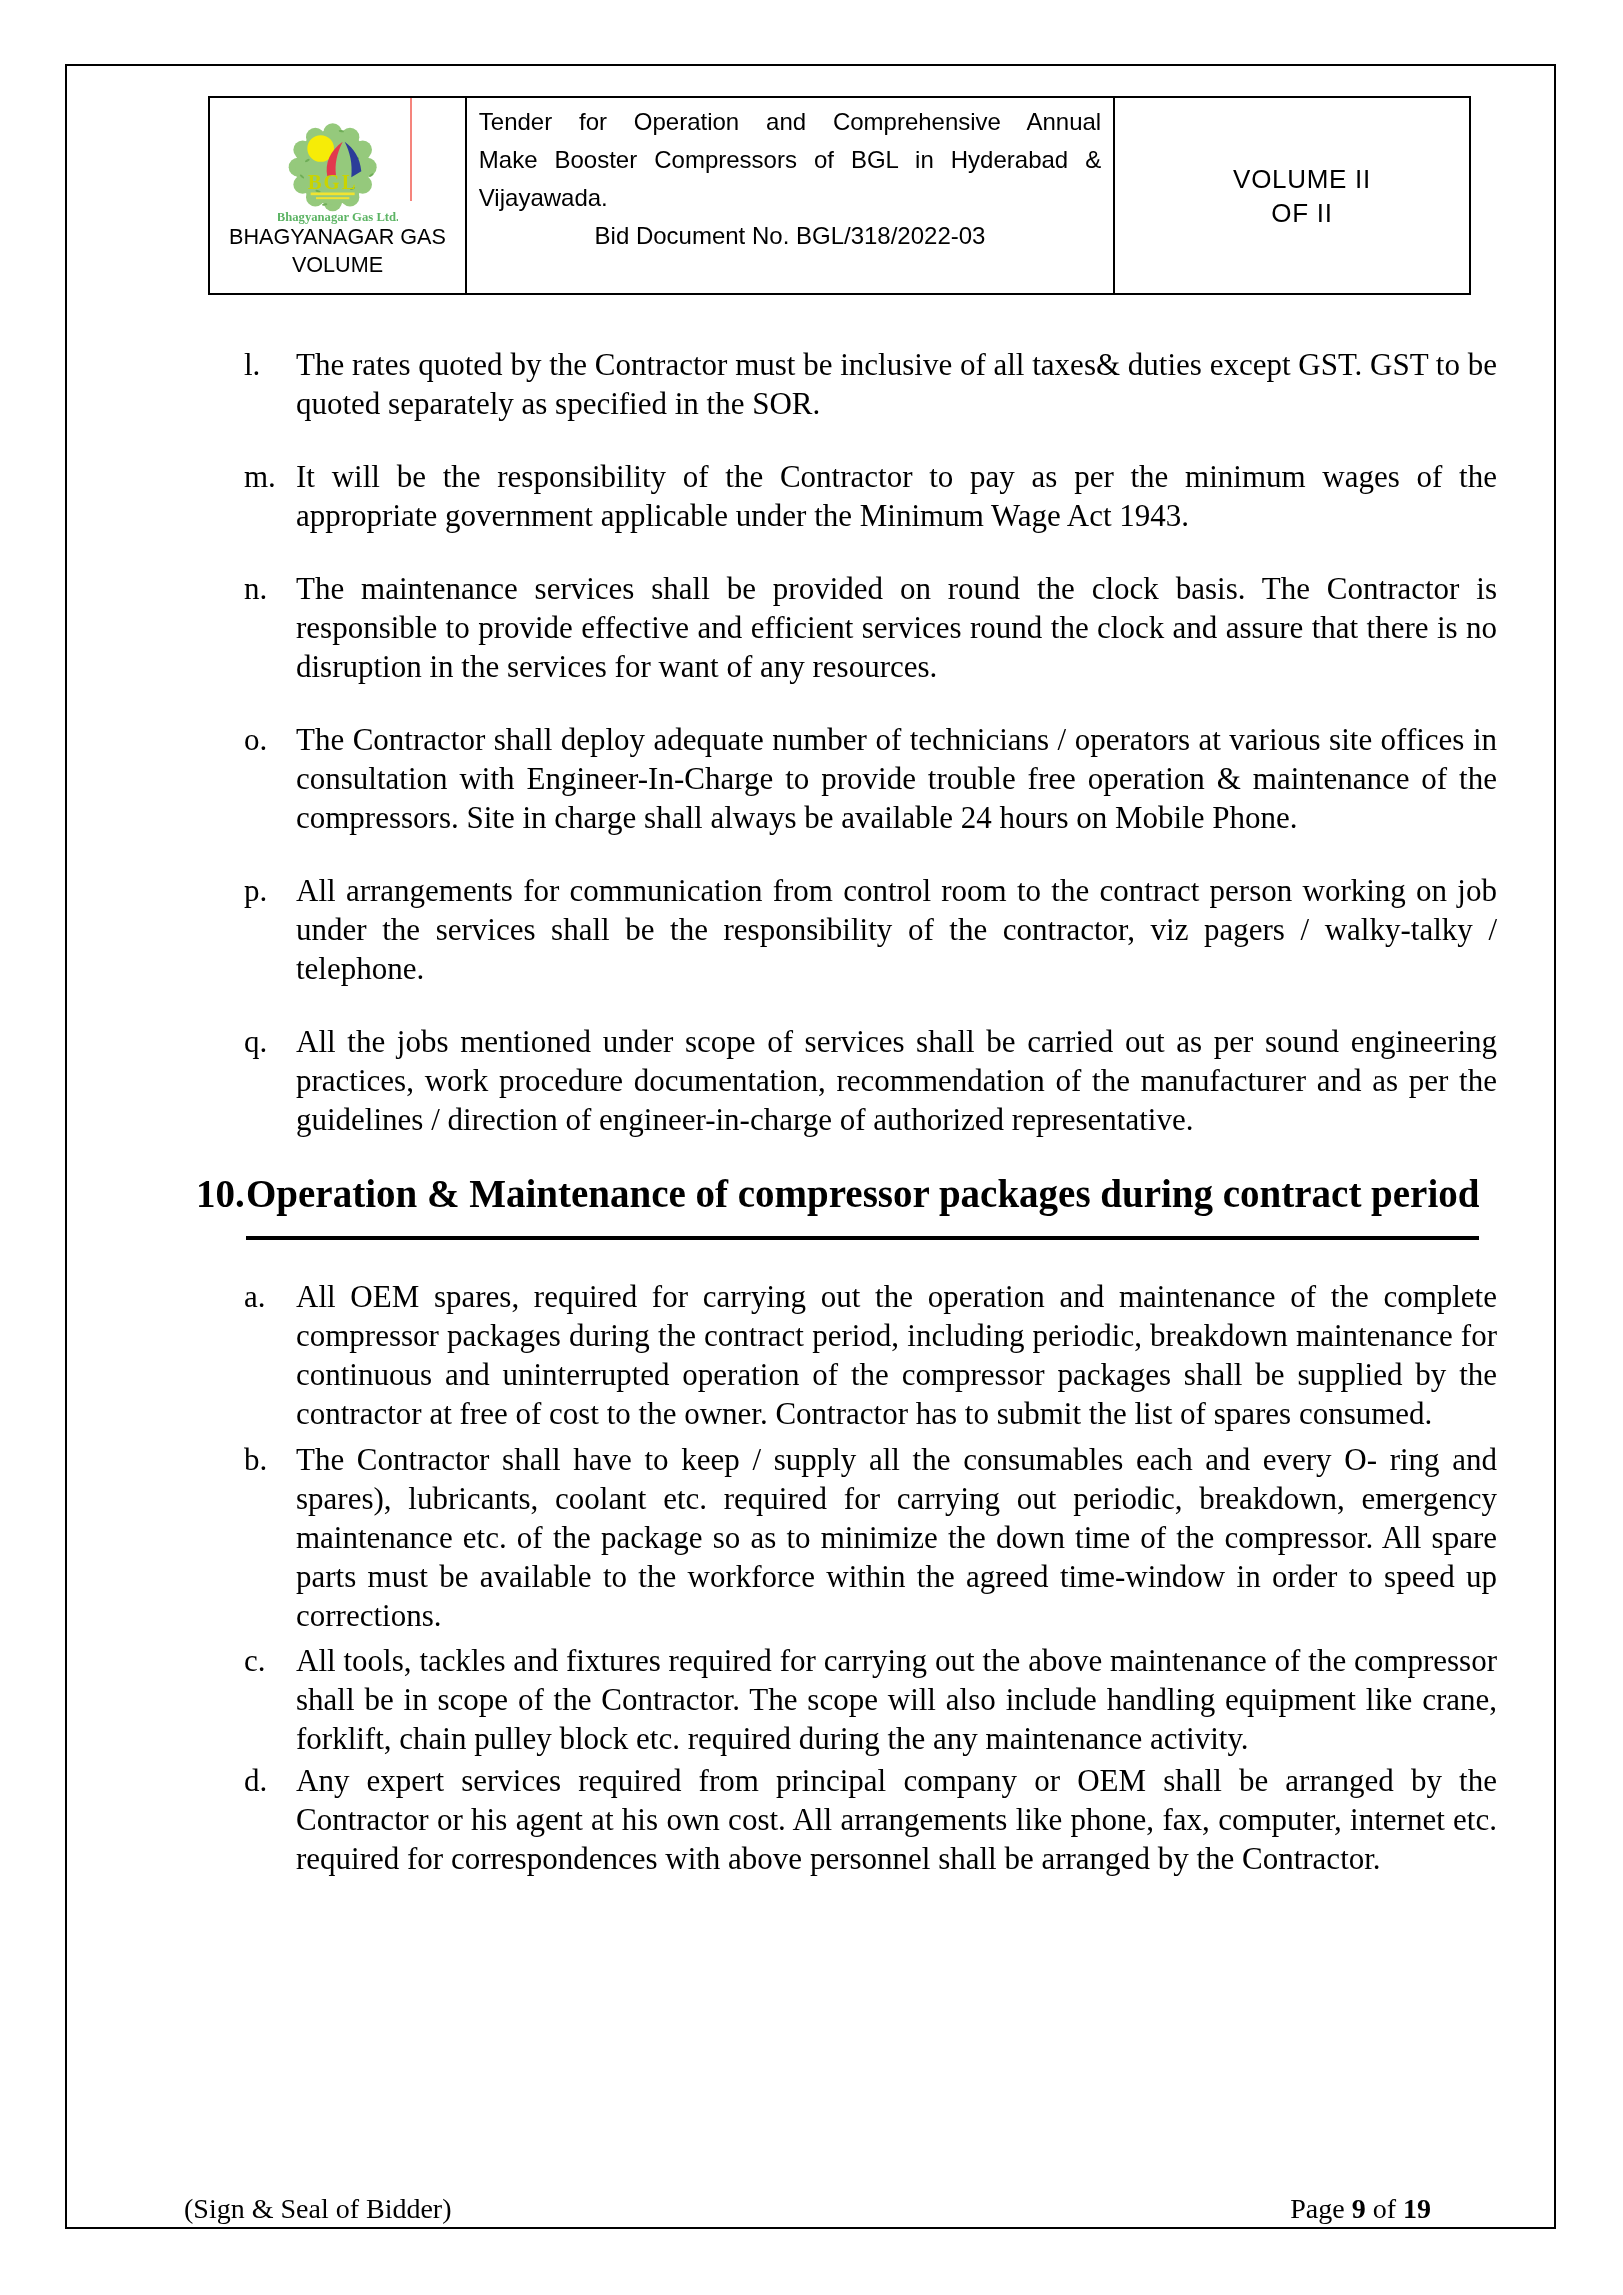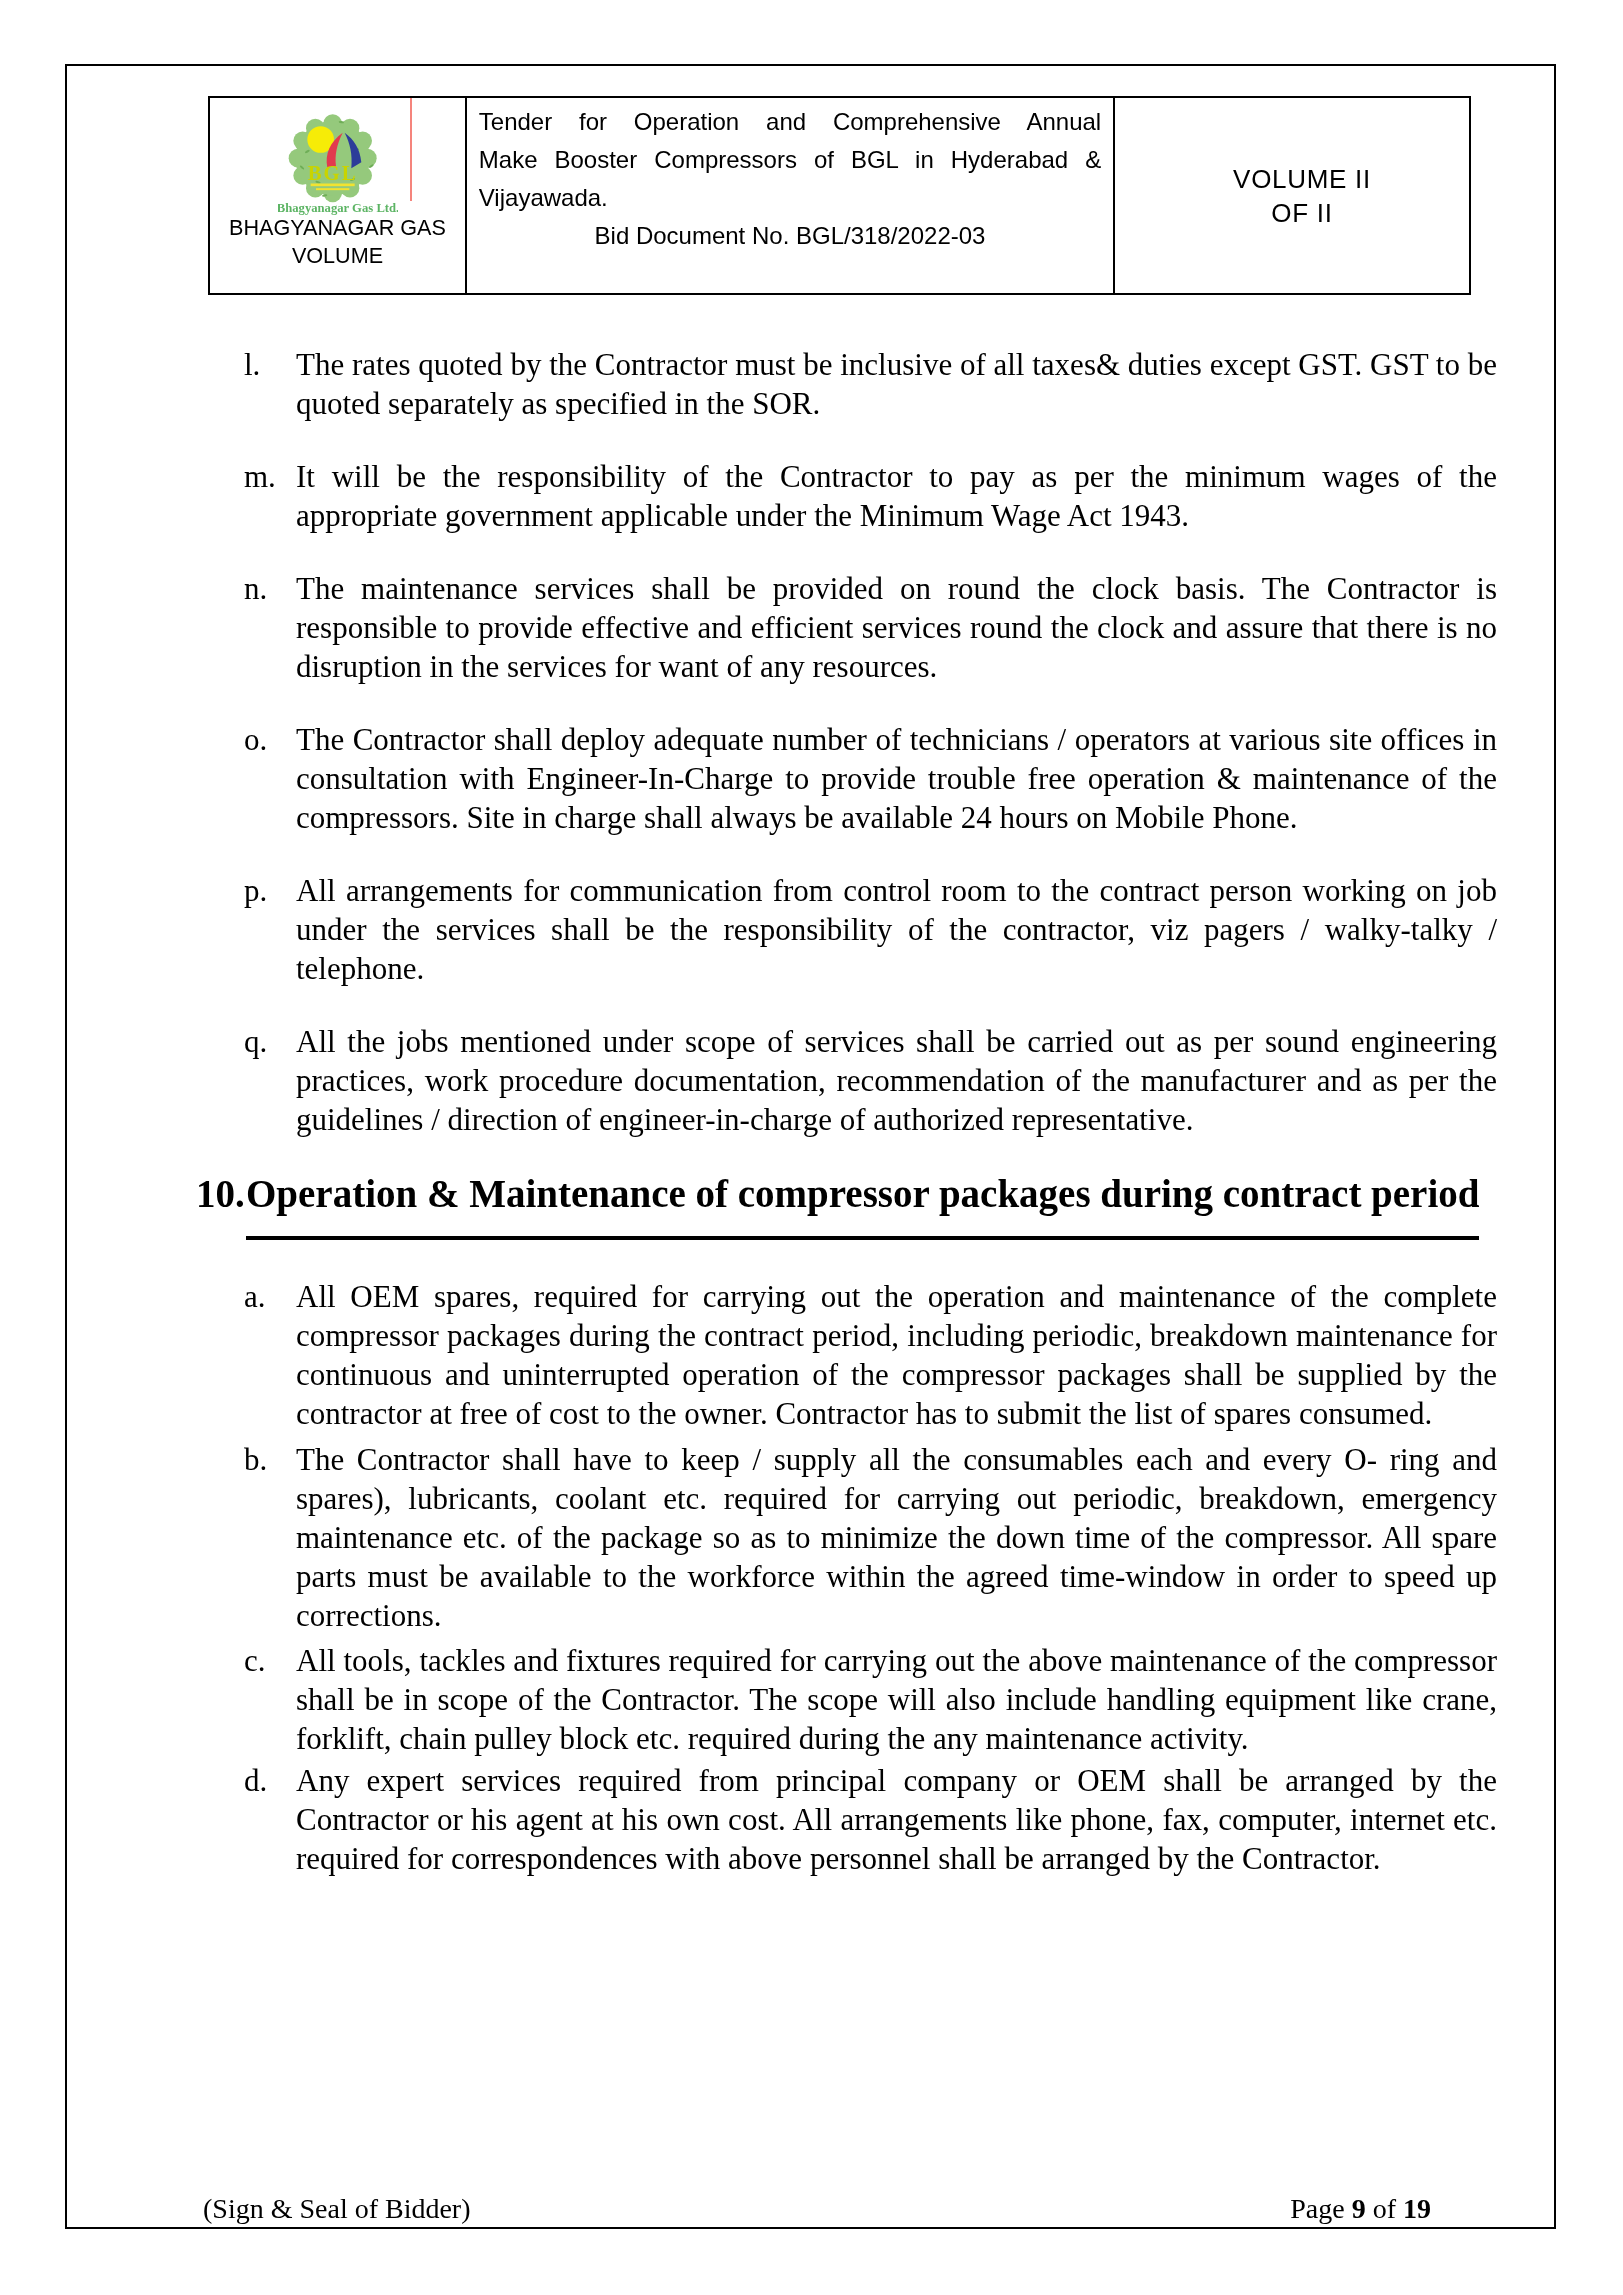--- a/index.html
+++ b/index.html
@@ -5,21 +5,21 @@
   html,body{margin:0;padding:0;background:#ffffff;}
   .page{position:relative;width:1623px;height:2295px;background:#ffffff;overflow:hidden;
         font-family:"Liberation Serif", serif;color:#000;}
   .frame{position:absolute;left:65px;top:64px;width:1487px;height:2161px;border:2.6px solid #000;}
 
   
   .header-table{margin:30px 0 0 141px;width:1263px;height:199px;border:2.6px solid #000;
                 box-sizing:border-box;display:flex;}
   .cell{box-sizing:border-box;height:100%;}
   .logo-cell{width:257px;border-right:2.6px solid #000;position:relative;
-             display:flex;flex-direction:column;align-items:center;padding-top:12px;}
+             display:flex;flex-direction:column;align-items:center;padding-top:21px;}
   .red-line{position:absolute;left:200px;top:0;width:2px;height:103px;}
   .company-name{width:236px;margin-top:-2.6px;text-align:center;
                 font-family:"Liberation Sans", sans-serif;font-size:21.6px;line-height:27.5px;}
   .title-cell{width:648px;border-right:2.6px solid #000;padding:5.2px 11.8px;
               font-family:"Liberation Sans", sans-serif;font-size:24px;line-height:38px;}
   .title-line{width:100%;}
   .just{text-align:justify;text-align-last:justify;}
   .bid-line{text-align:center;}
   .volume-cell{flex:1;display:flex;flex-direction:column;justify-content:center;align-items:center;
                font-family:"Liberation Sans", sans-serif;font-size:26px;line-height:34px;letter-spacing:0.7px;padding-left:20px;}
@@ -31,21 +31,21 @@
   .clause-label{text-align:left;}
   .clause-text{text-align:justify;}
   .section-heading{display:grid;grid-template-columns:50px 1fr;font-size:39px;line-height:42px;
                    font-weight:bold;margin:0 0 37px 0;white-space:nowrap;}
   .section-title{justify-self:start;border-bottom:4.6px solid #000;padding-bottom:21px;}
   .clauses-ad .clause{margin-bottom:6.5px;}
   .clauses-ad .clause:nth-child(3){margin-bottom:2.6px;}
   .clauses-ad .clause:nth-child(4){margin-bottom:0;}
 
   
-  .footer{position:absolute;left:136px;right:123px;bottom:1.3px;display:flex;
+  .footer{position:absolute;left:117px;right:123px;bottom:1.3px;display:flex;
           justify-content:space-between;font-size:28px;line-height:34px;}
   .bold{font-weight:bold;}
 
   
   .bgl-logo{display:block;}
 </style>
 </head>
 <body>
 
 <div class="page">

